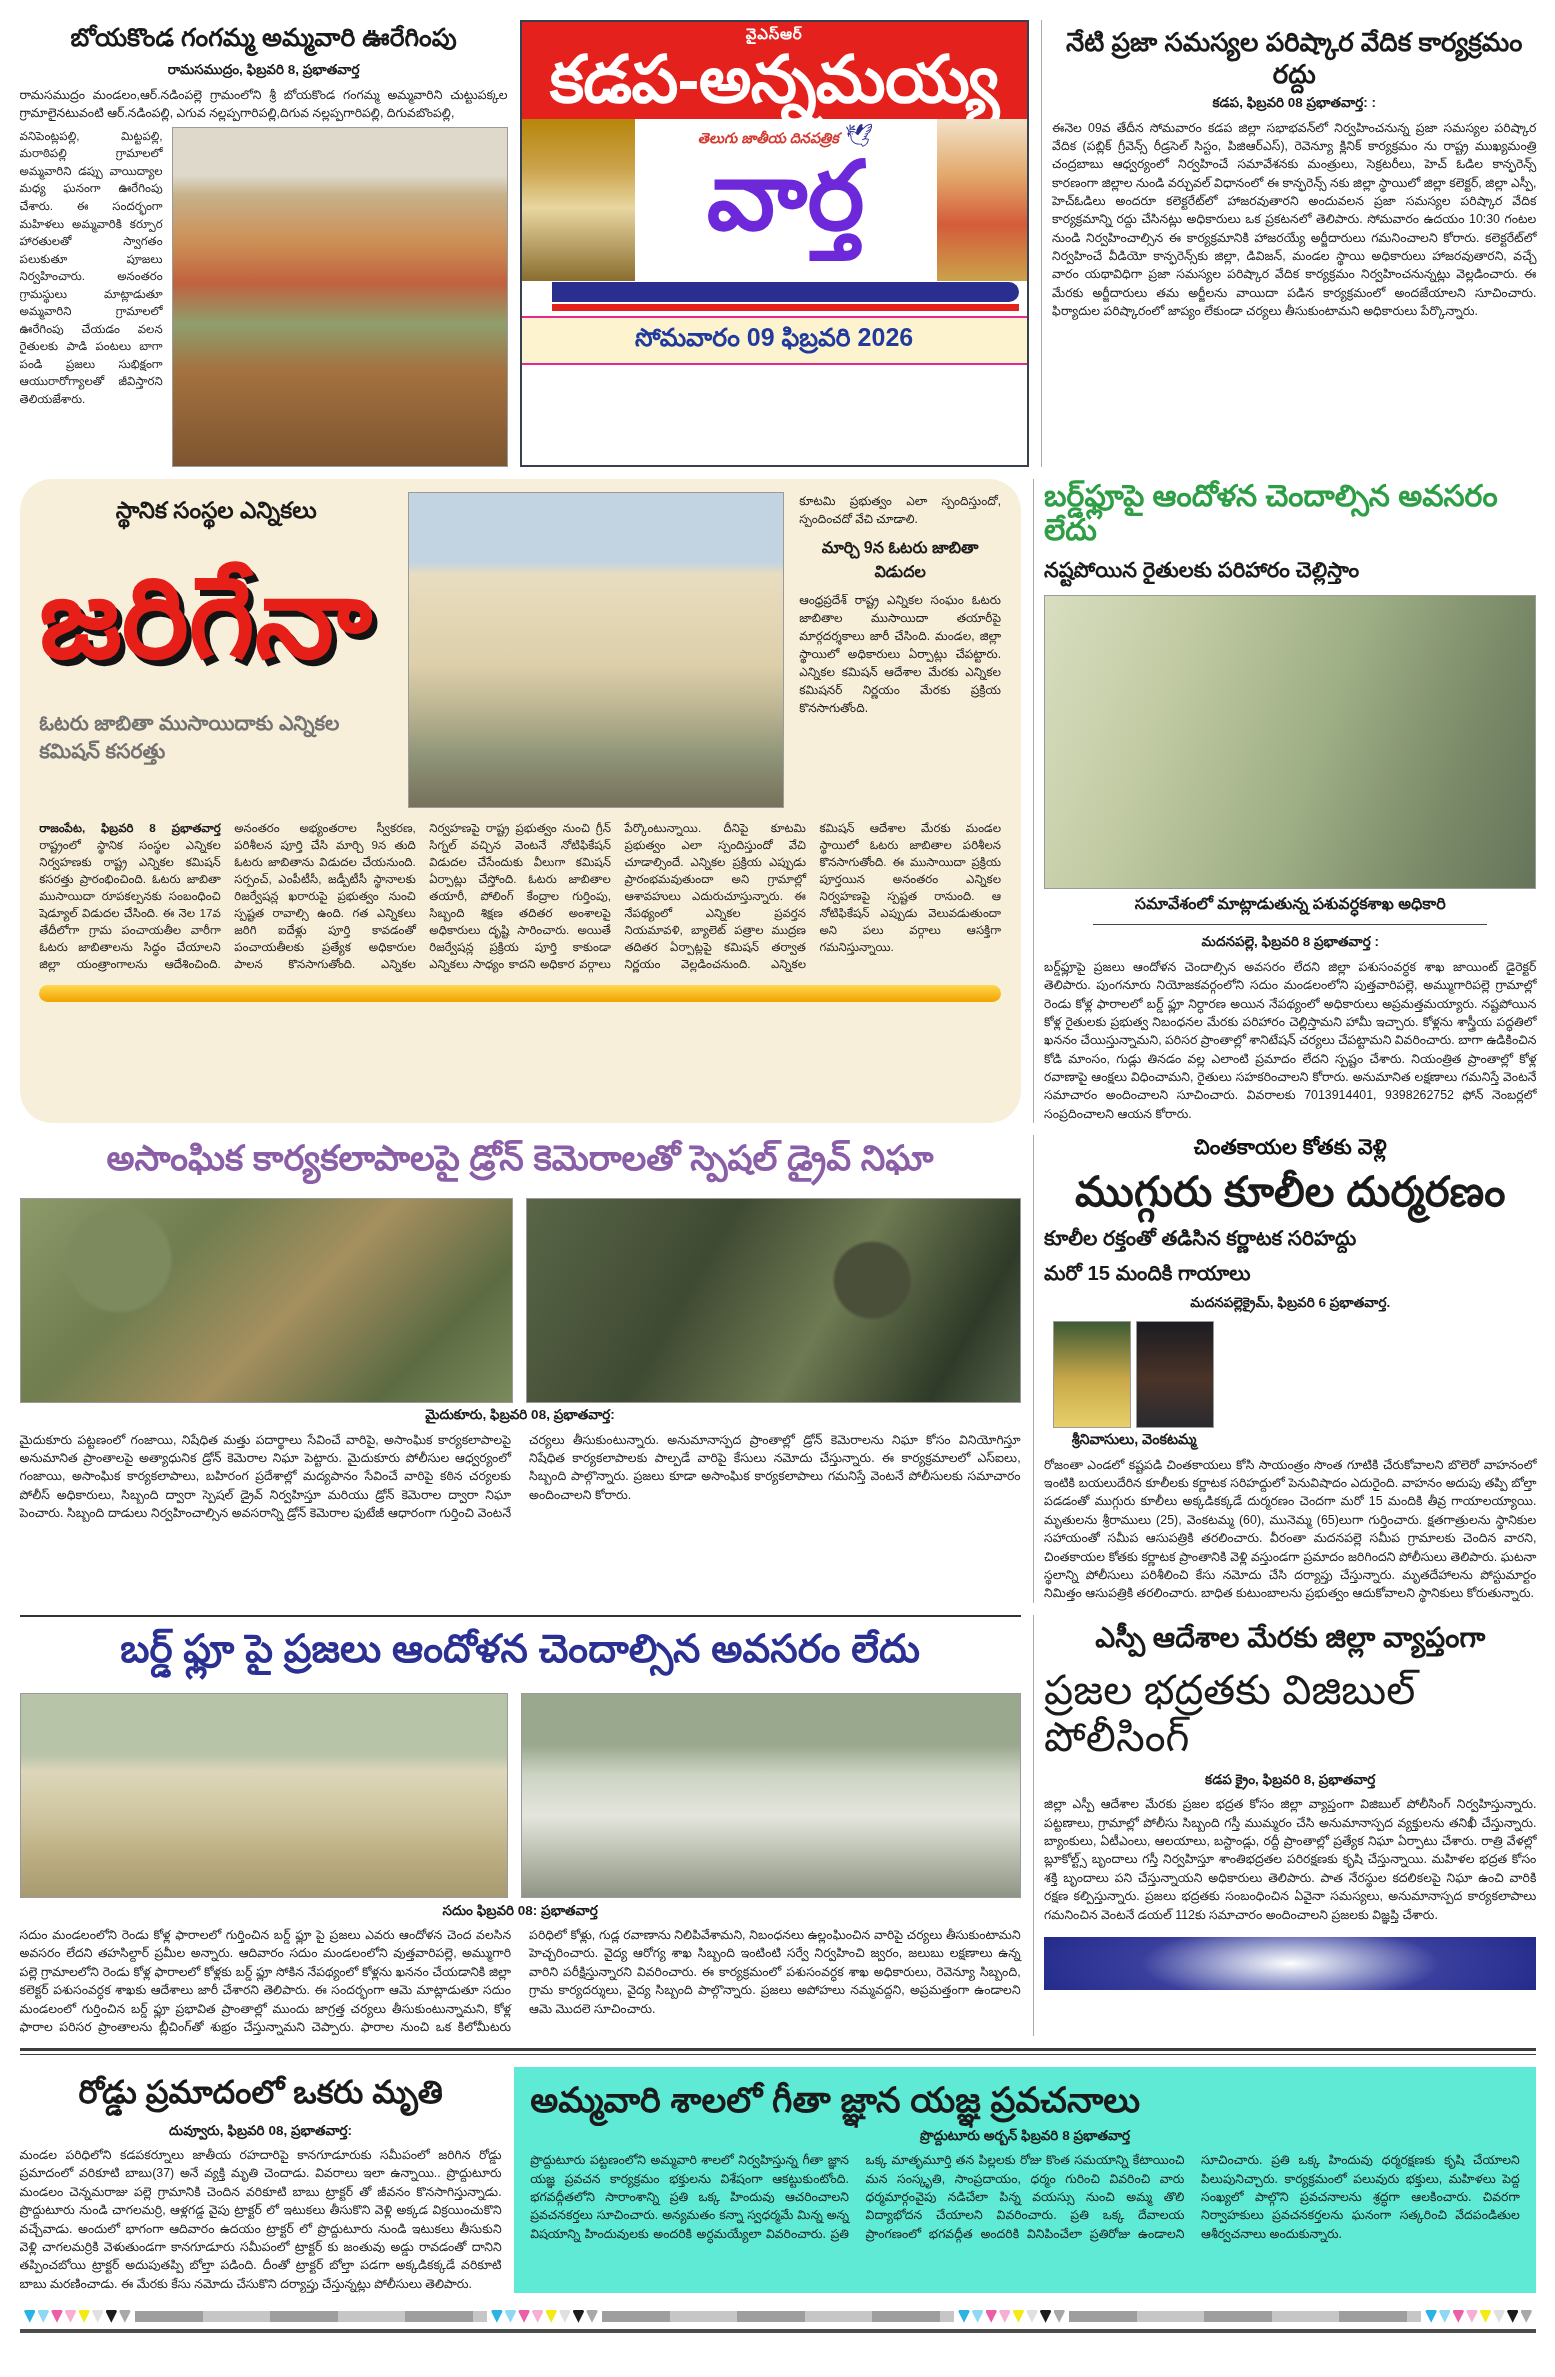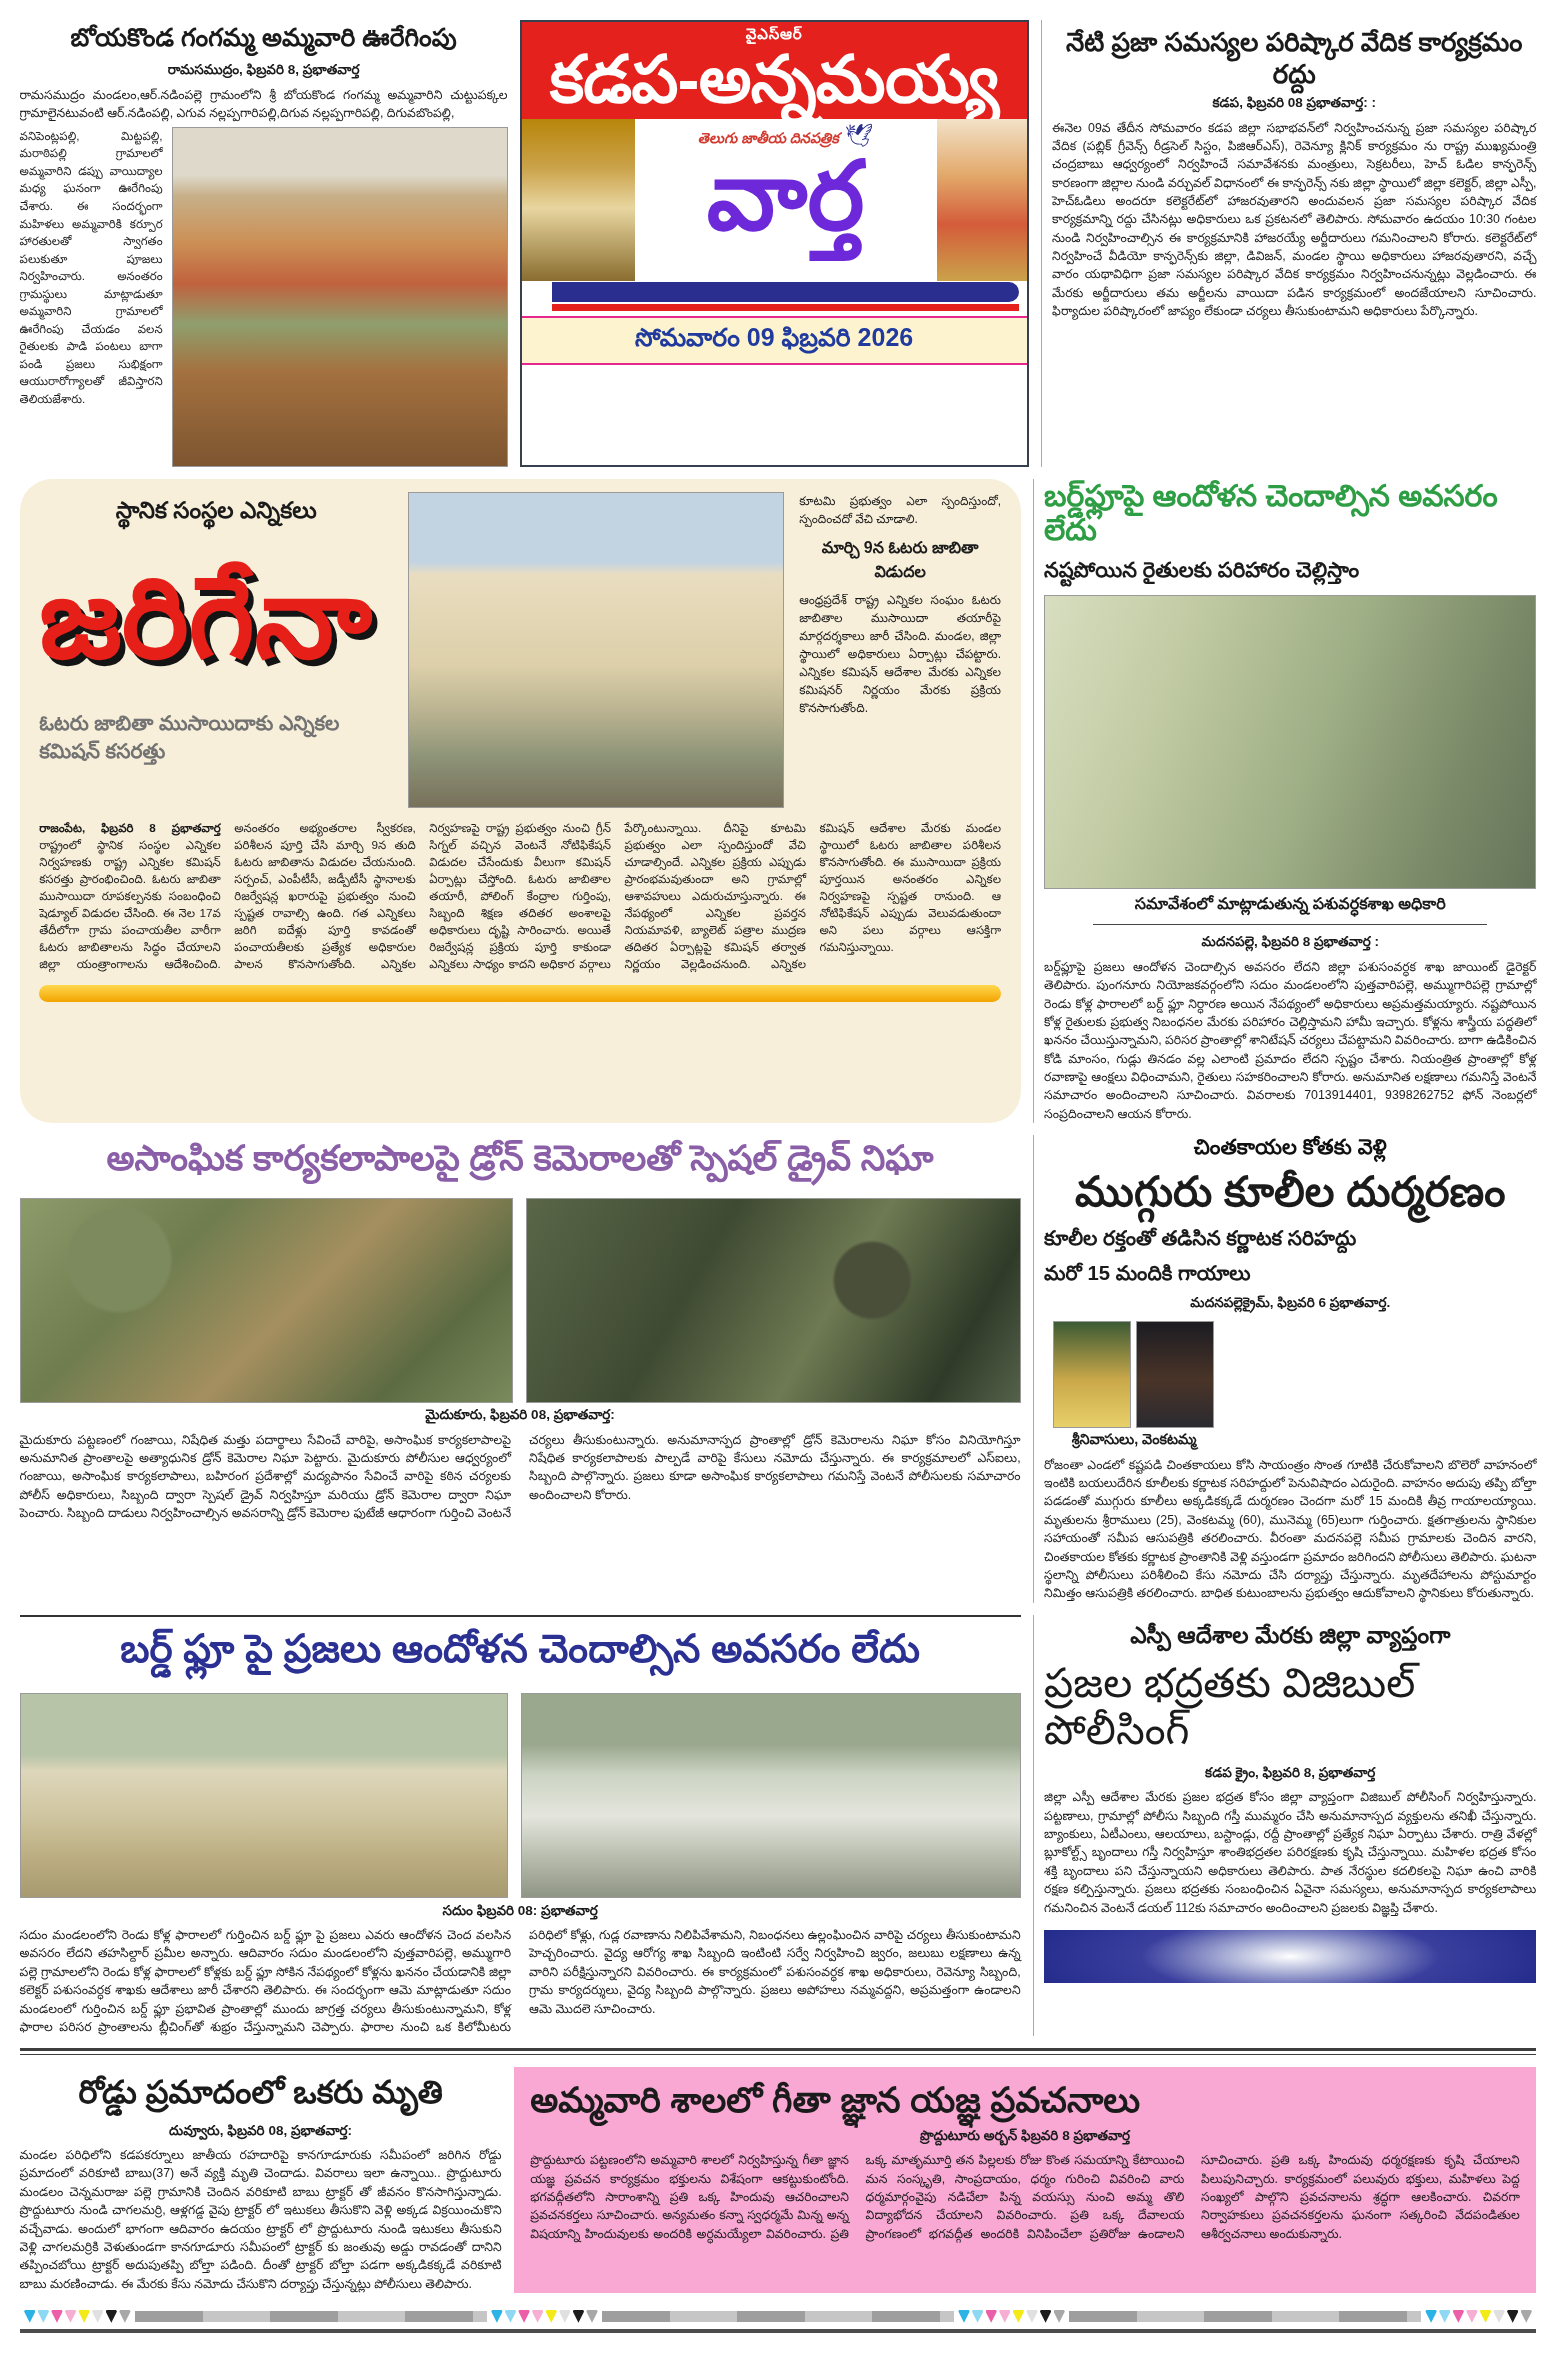--- a/index.html
+++ b/index.html
@@ -85,30 +85,30 @@
   .co-caption{font-size:14.3px;font-weight:bold;text-align:center;margin-top:3px;}
 
   
   .bfm-col{width:1001px;border-top:2.3px solid #333;padding-top:4.5px;}
   .bfm-head{color:#2b3193;font-size:39px;font-weight:bold;text-align:center;margin:6px 0 12px;}
   .bfm-photos{display:flex;gap:13.5px;}
   .ph-spray{width:488px;height:205px;background:
      linear-gradient(180deg,#b8c4a8 0%,#b8c4a8 30%,#ddd6ba 38%,#cfc5a0 60%,#bcae82 80%,#a89a70 100%);}
   .ph-ppe{flex:1;height:205px;background:
      linear-gradient(180deg,#9aa88e 0%,#9aa88e 25%,#cdd4c4 40%,#e4e6dd 60%,#b9bdae 80%,#8f9584 100%);}
-  .pol-kicker{font-size:23px;font-weight:bold;text-align:center;margin-top:7.5px;}
+  .pol-kicker{font-size:28px;font-weight:bold;text-align:center;margin-top:7.5px;}
   .pol-head{font-size:41px;font-weight:normal;text-align:left;line-height:1.15;margin:6px 0;}
   .blue-banner{height:53px;margin-top:13.5px;background:
      radial-gradient(ellipse 55% 130% at 50% 50%,#ffffff 0%,#aeb4d8 22%,#3a3f9e 55%,#232b8a 100%);}
 
   
   .rule-double{border-top:3px solid #3d3d3d;border-bottom:1.5px solid #3d3d3d;height:2.3px;margin-top:12px;}
   .road-col{width:482px;}
   .road-head{font-size:32px;font-weight:bold;text-align:center;margin:7.5px 0 3px;}
-  .geetha-col{flex:1;background:#f9a8d4;padding:10.5px 16.6px;box-sizing:border-box;}
+  .geetha-col{flex:1;background:#5eead4;padding:10.5px 16.6px;box-sizing:border-box;}
   .geetha-head{font-size:35px;font-weight:bold;line-height:1.15;margin:3px 0 7.5px;}
 
   
   .regbar{display:flex;align-items:center;margin-top:16.6px;height:13.5px;}
   .dots{display:flex;gap:2.3px;padding:0 4.5px;}
   .dot{width:11.3px;height:12.8px;display:inline-block;clip-path:polygon(50% 100%,0 12%,8% 0,92% 0,100% 12%);}
   .graybar{flex:1;height:10.5px;background:repeating-linear-gradient(90deg,#9e9e9e 0 68px,#c6c6c6 68px 135px);}
   .bottom-rule{border-top:4.5px solid #4c4c4c;margin-top:6px;}
 </style>
 </head>

